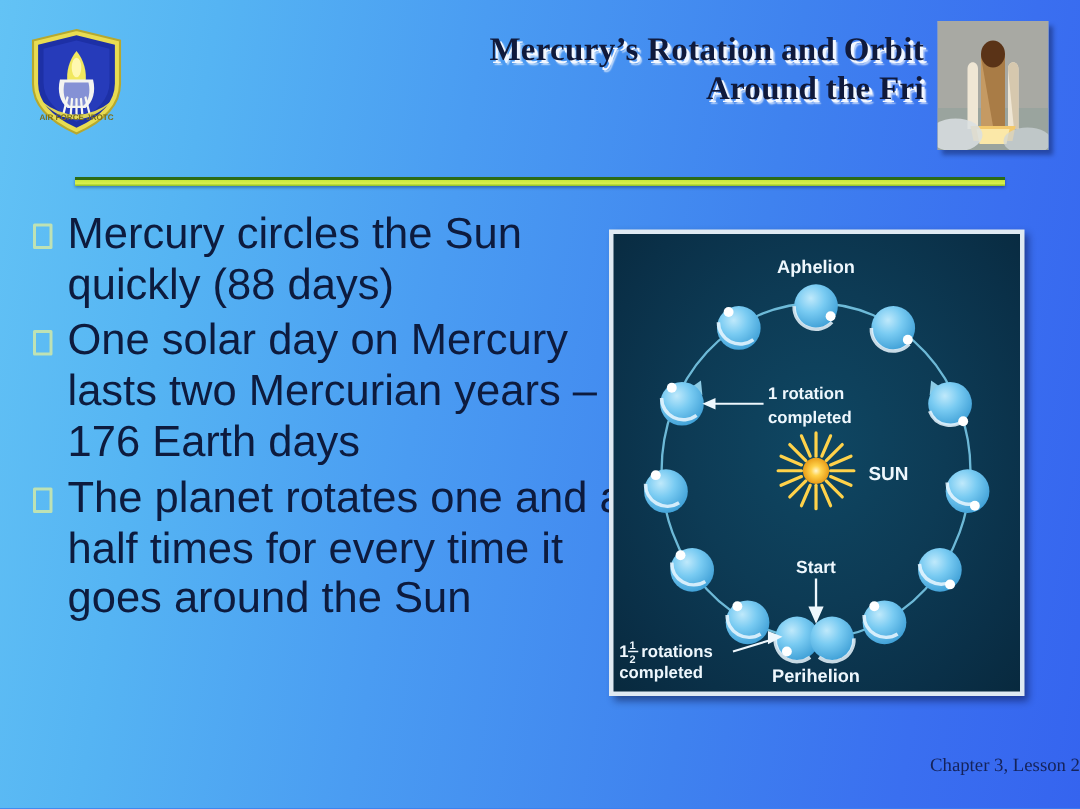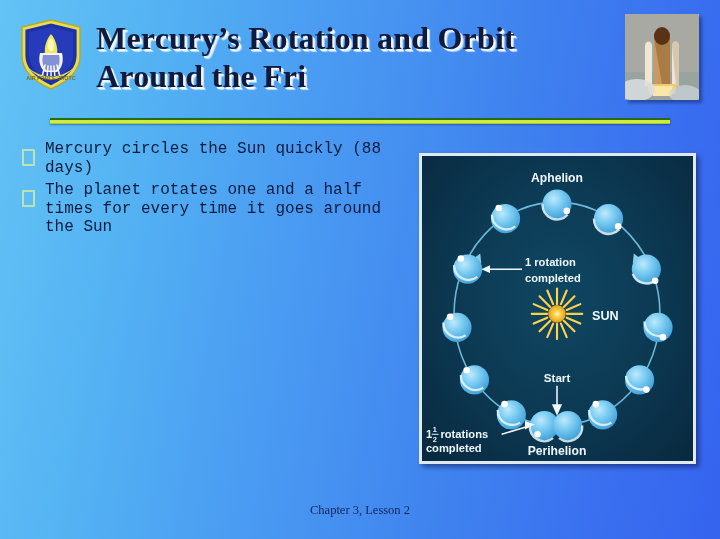--- a/index.html
+++ b/index.html
@@ -22,23 +22,23 @@
   #shuttle{
     position:absolute;left:625px;top:14px;width:74px;height:86px;
     background:linear-gradient(160deg,#b9b8b2 0%,#a9a9a4 35%,#9ea59f 100%);
     box-shadow:3px 3px 3px rgba(0,0,30,.35);
     overflow:hidden;
   }
   #shuttle svg{display:block;width:74px;height:86px;}
 
   #title{
     position:absolute;left:96px;top:20px;width:520px;
-    text-align:left;
+    text-align:right;
     font-family:"Liberation Serif",serif;
-    font-weight:bold;font-size:32px;line-height:1.18;
+    font-weight:bold;font-size:22px;line-height:1.18;
     color:#101a3c;
     text-shadow:2px 2px 0 #f2f7ff, 3px 3px 1px rgba(255,255,255,.65);
     letter-spacing:.2px;
   }
   #title .l2{display:block;}
 
   #rule{
     position:absolute;left:50px;top:118px;width:620px;height:6px;
     background:linear-gradient(#2c6b16 0%,#2c6b16 34%,#c9e83d 36%,#d8ef4c 72%,#8bbd24 100%);
     box-shadow:0 1px 2px rgba(0,0,40,.35);
@@ -51,42 +51,42 @@
   .bullet{
     display:flex;align-items:flex-start;margin-bottom:4px;
   }
   .bullet .marker{
     flex:0 0 auto;width:13px;height:17px;margin:9px 10px 0 4px;
     border:2px solid #cfe9a8;border-radius:1px;
     box-sizing:border-box;opacity:.85;
   }
   .bullet .txt{
     flex:1 1 auto;
-    font-size:16px;line-height:1.16;
+    font-size:29px;line-height:1.16;
     color:#0d1b3e;
-    font-family:Liberation Mono, monospace;
+    font-family:Liberation Sans, sans-serif;
   }
 
   
   #diagram{
-    position:absolute;left:419px;top:153px;width:277px;height:311px;
+    position:absolute;left:406px;top:153px;width:277px;height:311px;
     background:#dfe9f2;
     padding:3px;box-sizing:border-box;
     box-shadow:3px 3px 5px rgba(0,0,40,.45);
   }
   #diagram .inner{
     position:relative;width:100%;height:100%;
     background:radial-gradient(ellipse at 50% 46%,#0f4763 0%,#0d3b55 45%,#0a3048 78%,#08293e 100%);
     overflow:hidden;
   }
   #diagram svg{display:block;width:100%;height:100%;}
 
   
   #footer{
-    position:absolute;left:0;top:503px;width:720px;text-align:center;
+    position:absolute;left:0;top:503px;width:720px;text-align:right;
     font-family:"Liberation Serif",serif;
     font-size:12.5px;color:#15235a;
   }
 </style>
 </head>
 <body>
 
 <div id="slide">
 
   <div id="emblem">
@@ -138,20 +138,24 @@
       <ellipse cx="60" cy="80" rx="16" ry="9" fill="#cfd6da" opacity=".7"></ellipse>
     </svg>
   </div>
 
   <div id="rule"></div>
 
   <div id="bullets">
     <div class="bullet">
       <span class="marker"></span>
       <span class="txt">Mercury circles the Sun quickly (88 days)</span>
+    </div>
+    <div class="bullet">
+      <span class="marker"></span>
+      <span class="txt">One solar day on Mercury lasts two Mercurian years – 176 Earth days</span>
     </div>
     <div class="bullet">
       <span class="marker"></span>
       <span class="txt">The planet rotates one and a half times for every time it goes around the Sun</span>
     </div>
   </div>
 
   <div id="diagram">
     <div class="inner">
       <svg viewBox="0 0 279 305" xmlns="http://www.w3.org/2000/svg">

